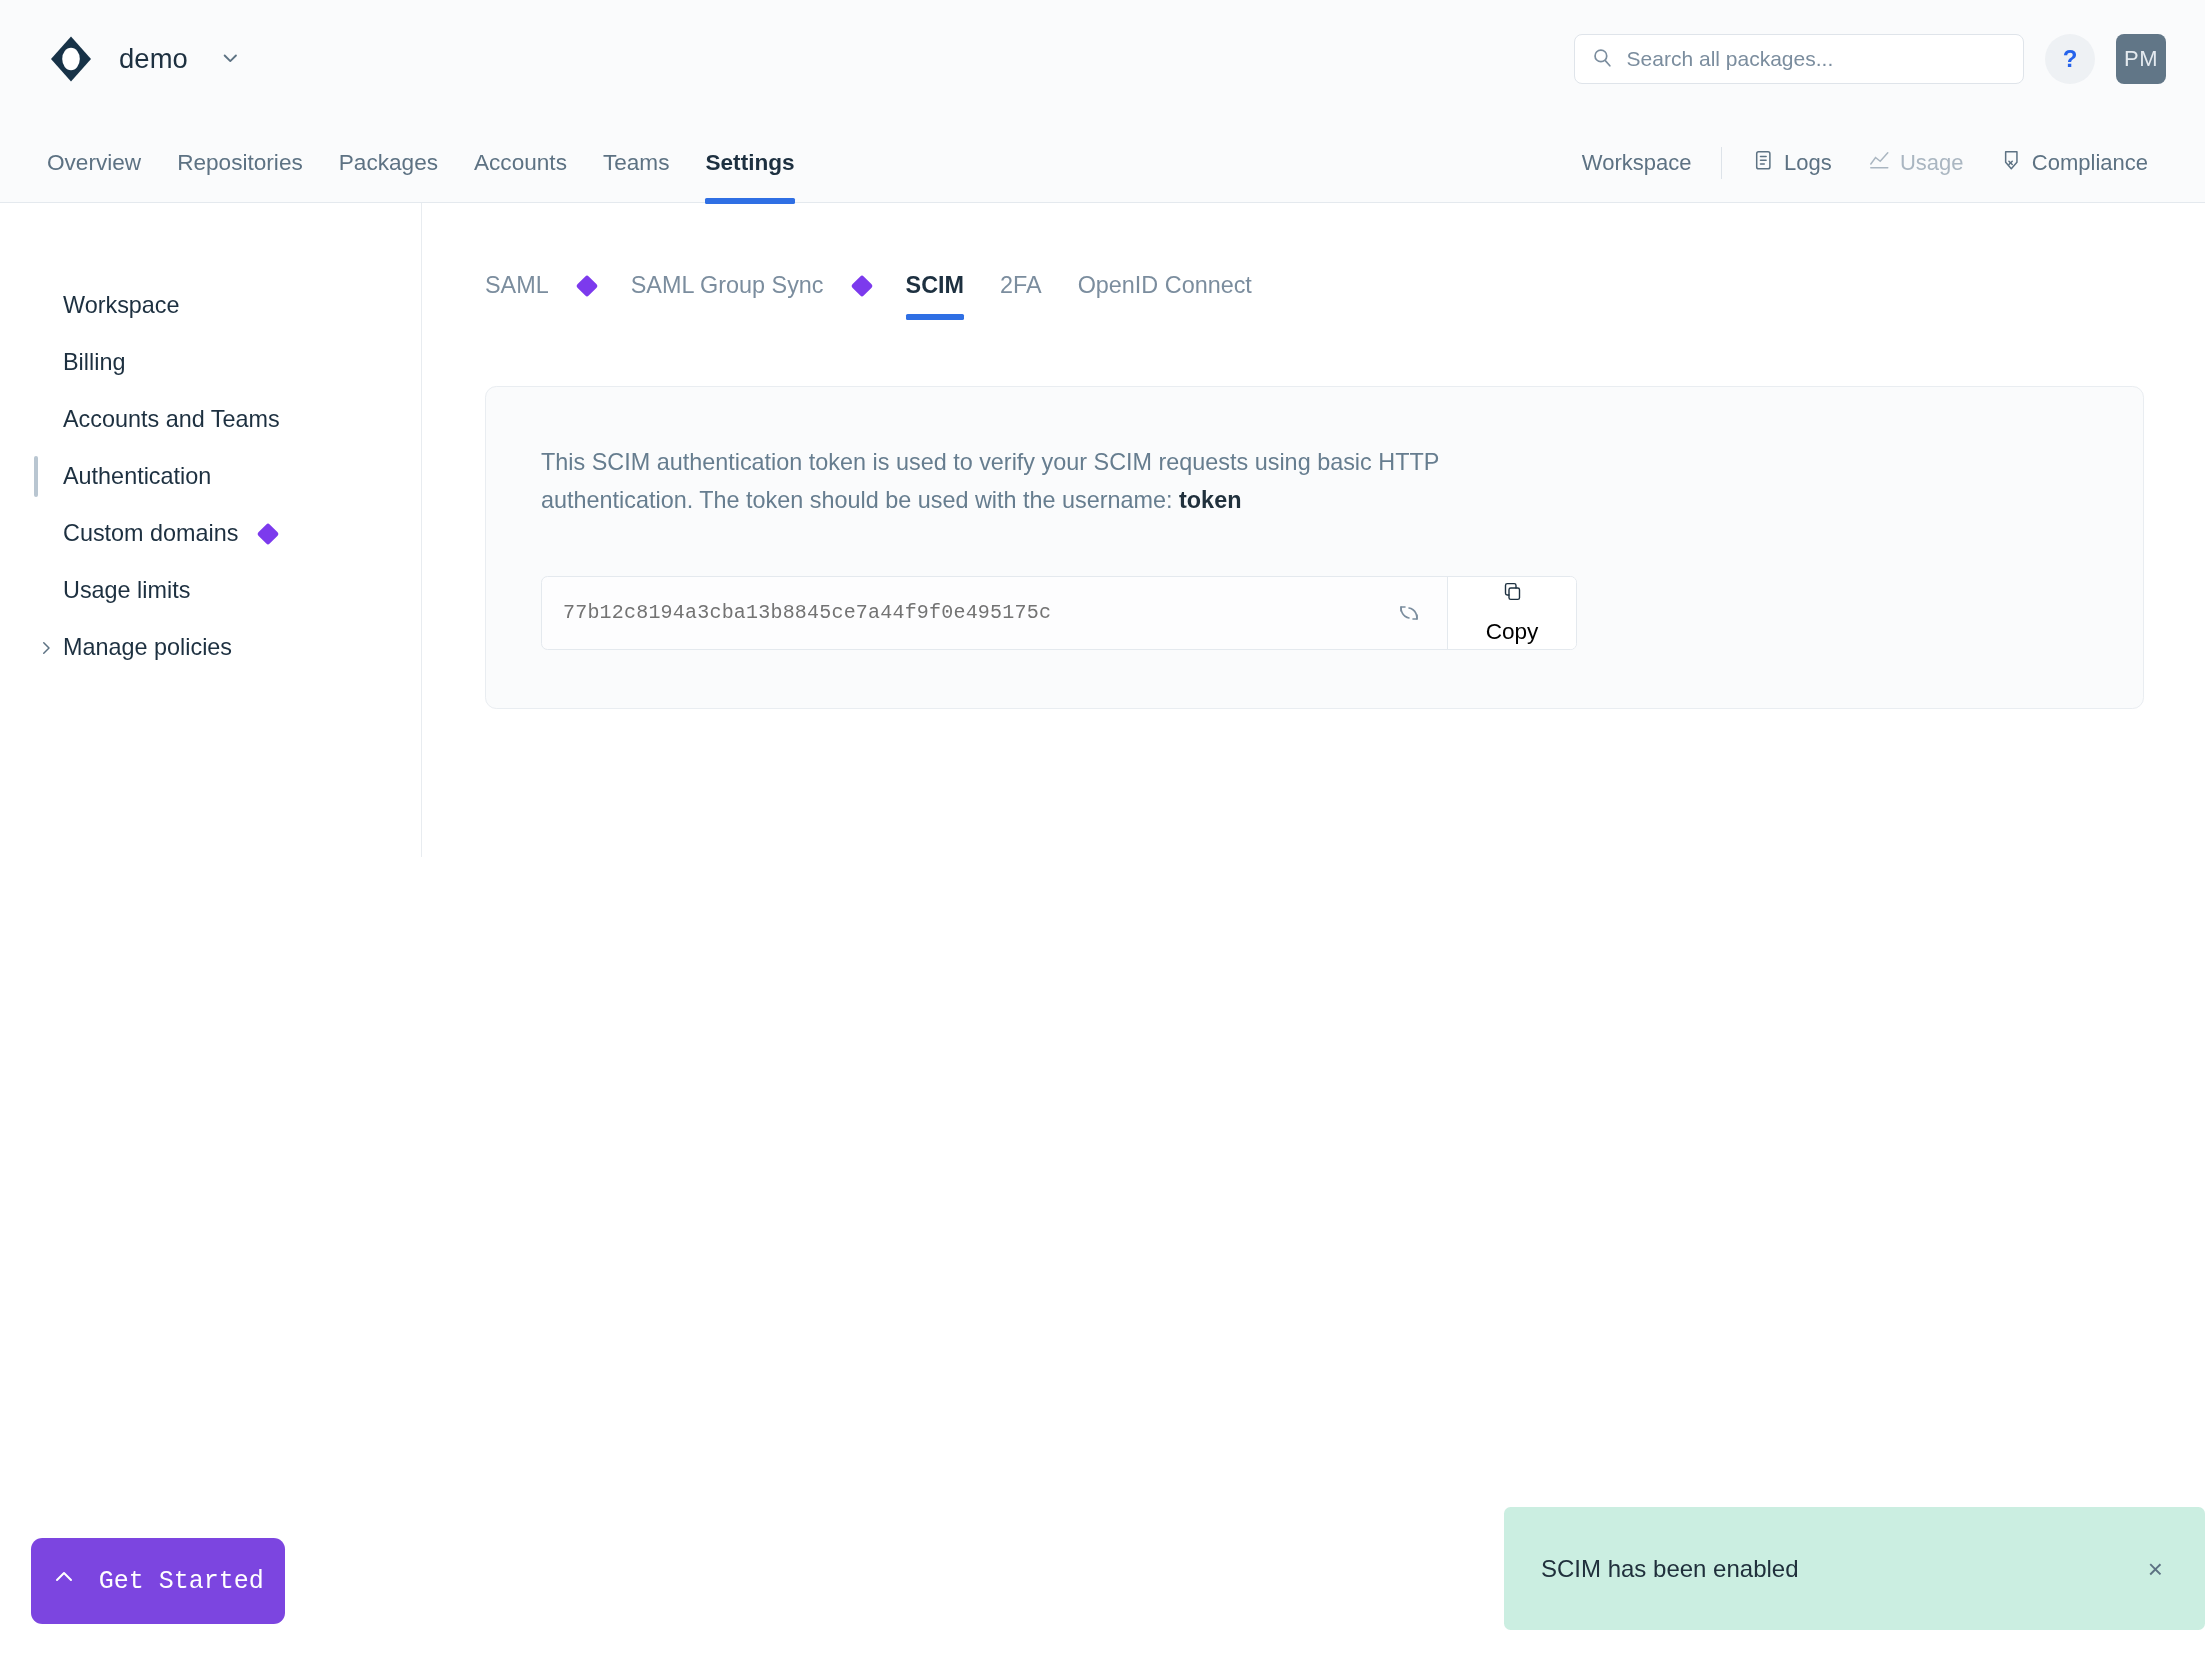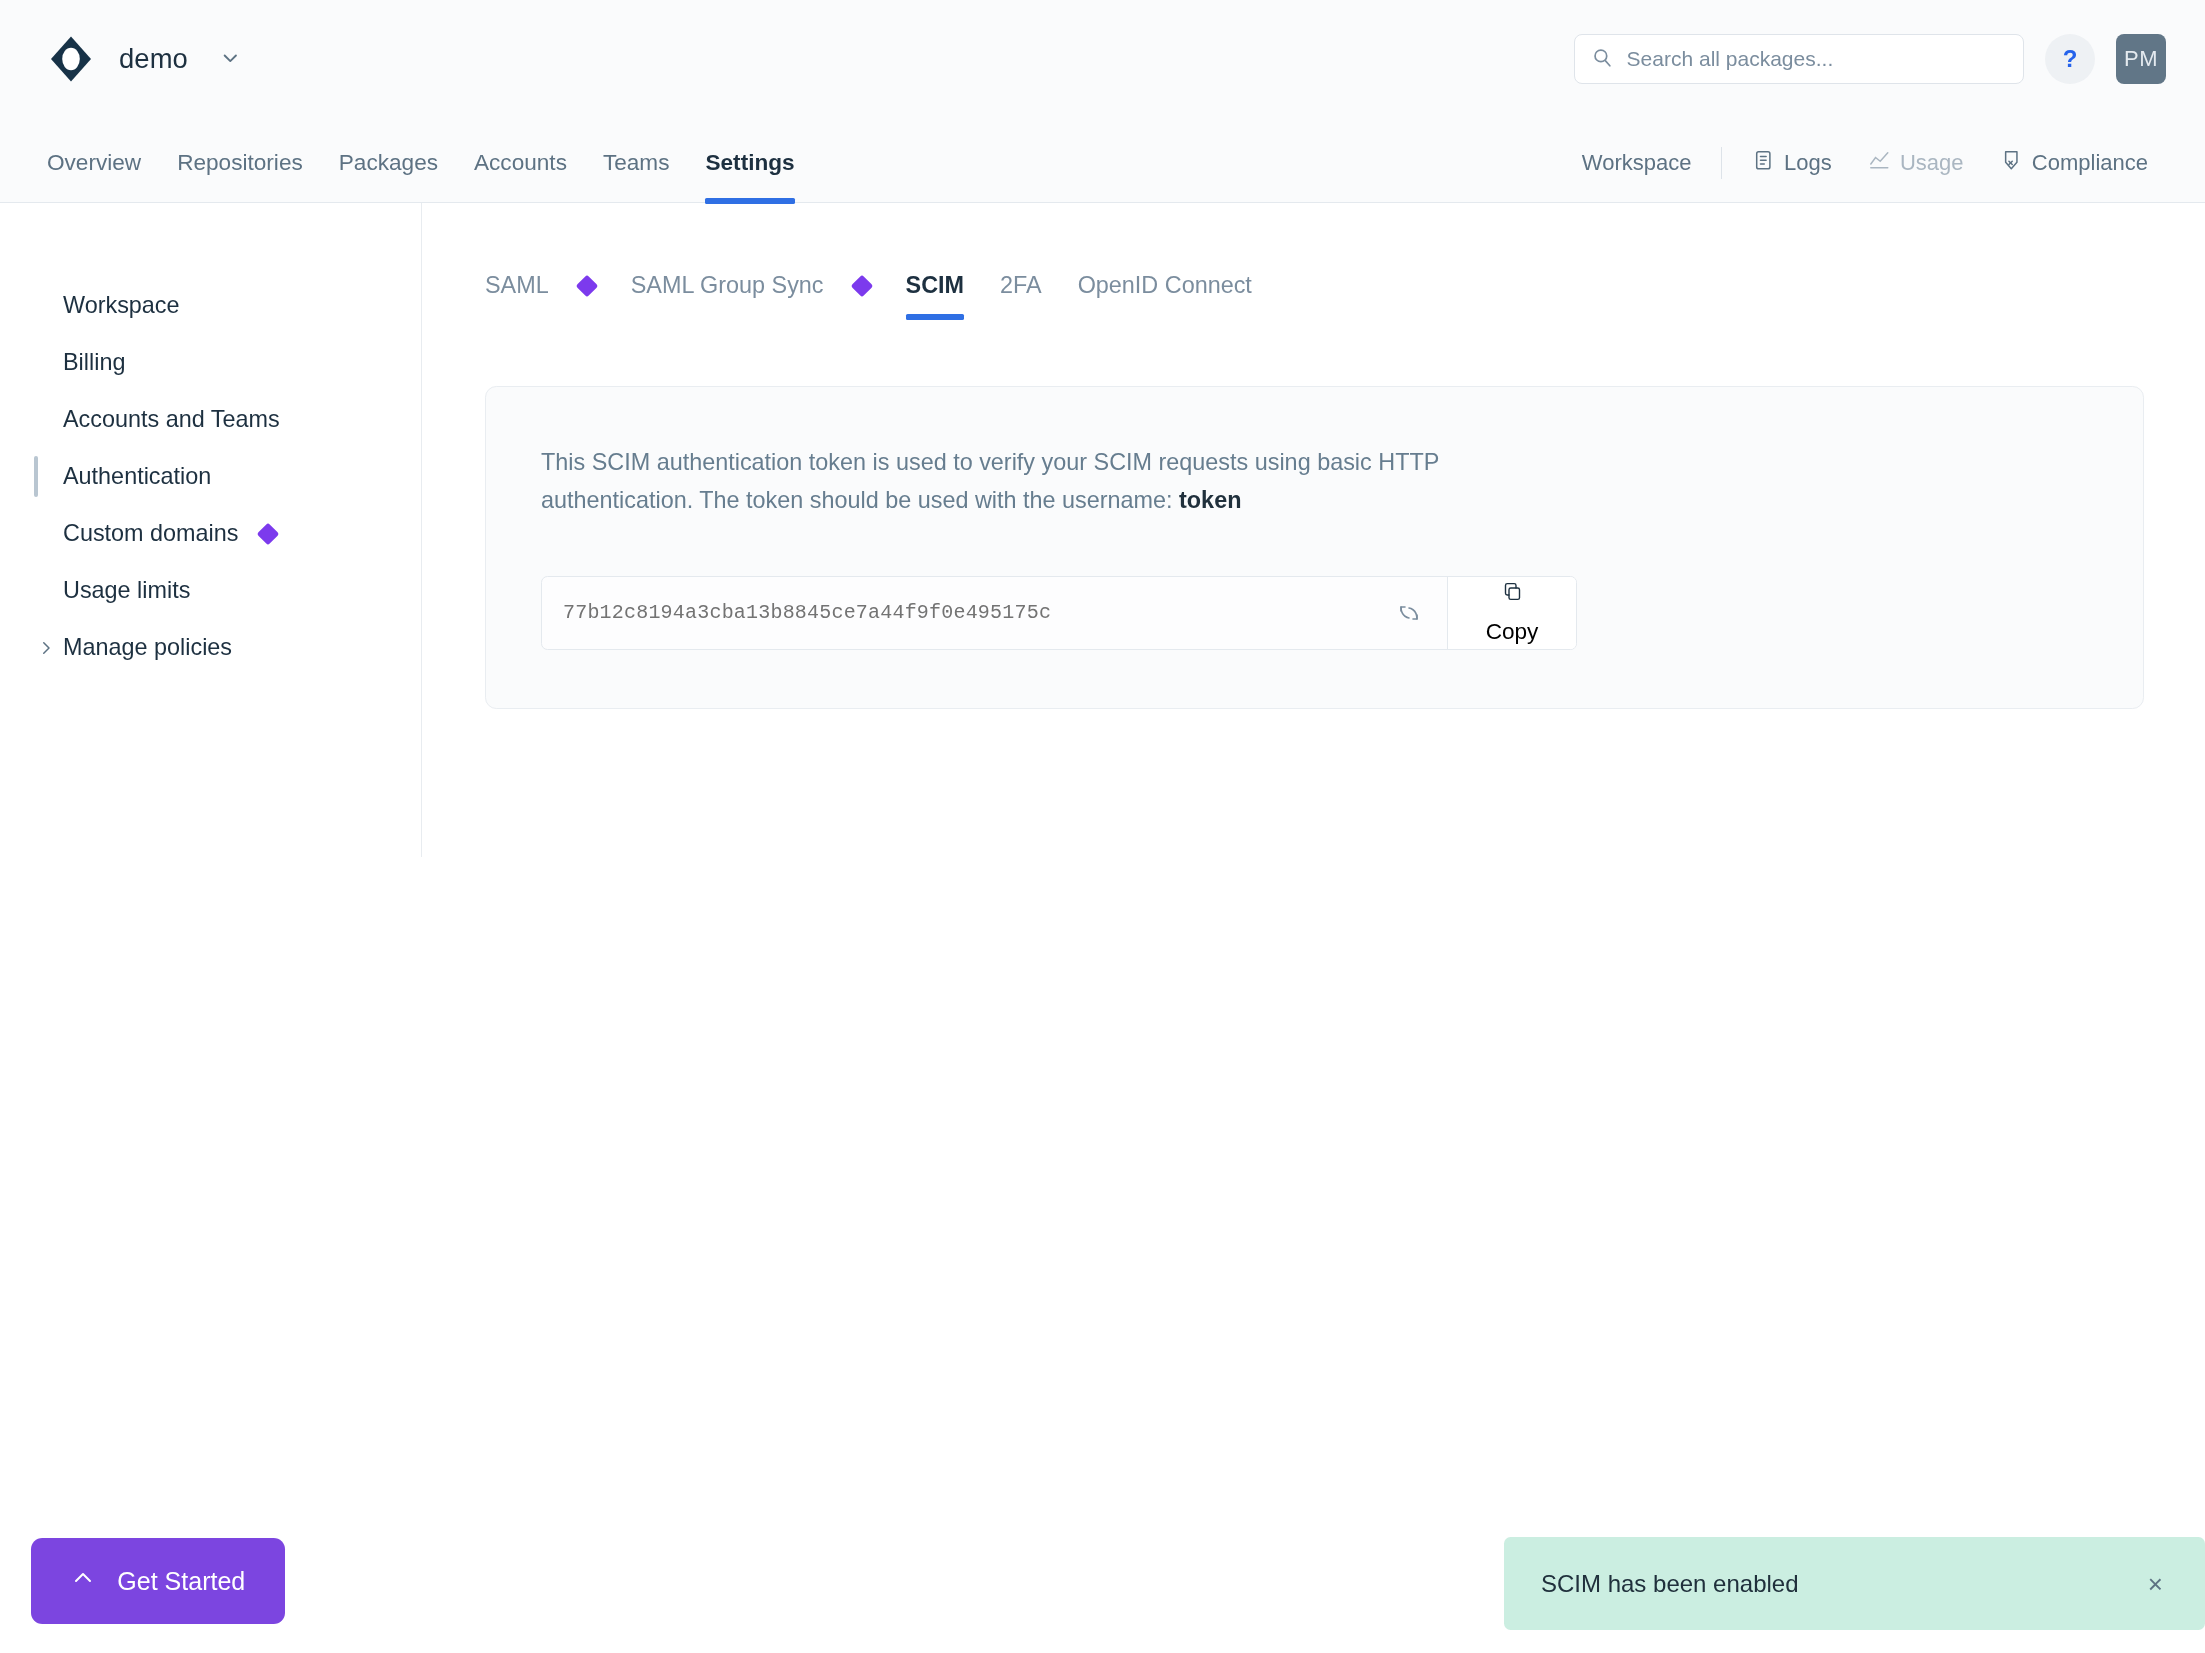--- a/index.html
+++ b/index.html
@@ -365,35 +365,35 @@
   .get-started-btn {
     position: absolute;
     left: 31px;
     bottom: 29px;
     width: 254px;
     height: 86px;
     background: #7c45e0;
     border: none;
     border-radius: 11.3px;
     color: #ffffff;
-    font-family: Liberation Sans, sans-serif;
+    font-family: Liberation Mono, monospace;
     font-size: 25px;
     display: flex;
     align-items: center;
     justify-content: center;
     gap: 22.6px;
     cursor: pointer;
   }
 
   .toast {
     position: absolute;
     right: 0px;
     bottom: 22.6px;
     width: 701px;
-    height: 93px;
+    height: 123px;
     background: #cbeee1;
     border-radius: 6.5px;
     display: flex;
     align-items: center;
     justify-content: space-between;
     padding: 0 42px 0 37px;
   }
   .toast-text { font-size: 24px; color: #20303c; }
   .toast-close {
     background: transparent;

